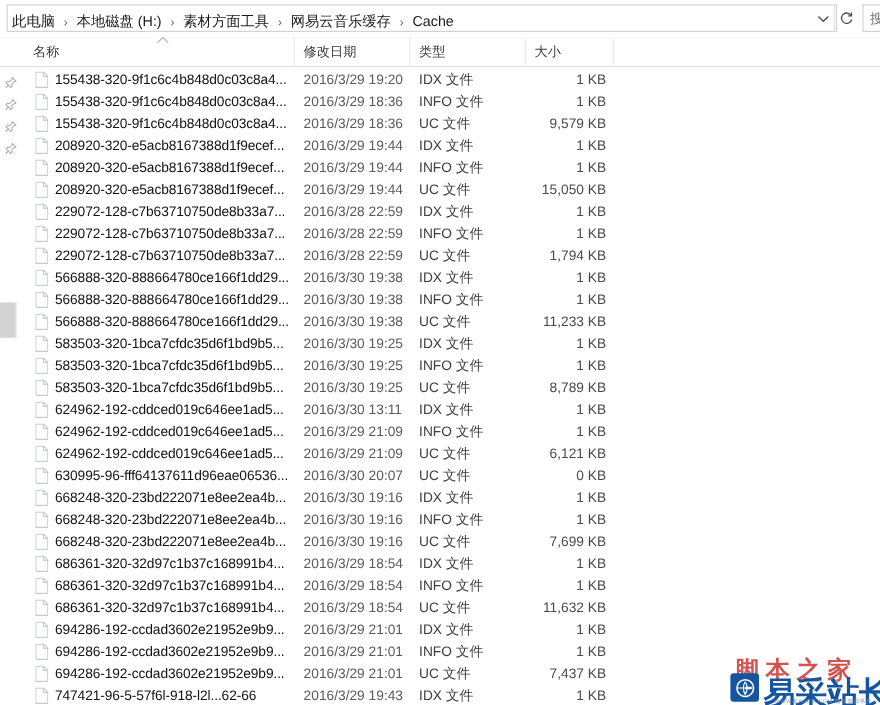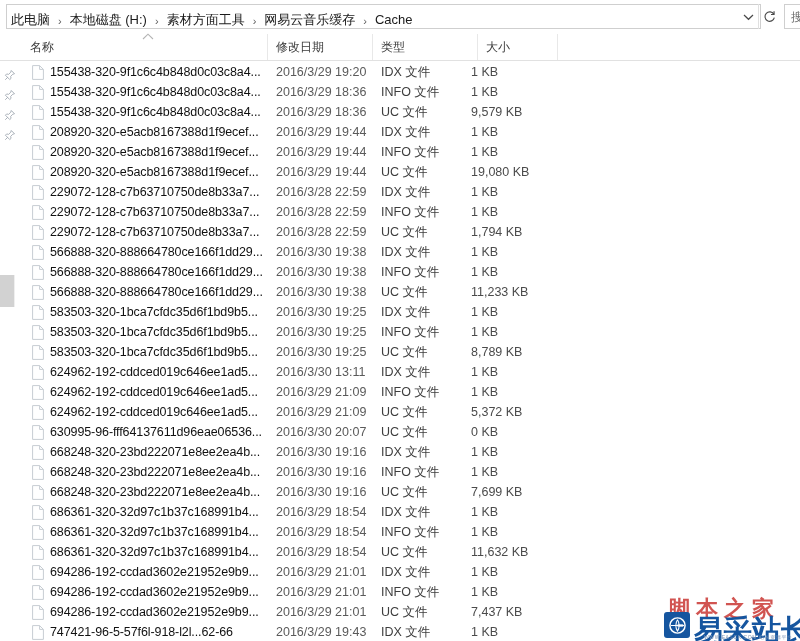--- a/index.html
+++ b/index.html
@@ -188,21 +188,21 @@
   }
   .c-type {
     left: 381px;
     width: 96px;
     color: #3d3d3d;
   }
   .c-size {
     left: 471px;
     width: 80px;
     color: #4b4b4b;
-    text-align: left;
+    text-align: right;
   }
 
   
   #watermark {
     position: absolute;
     left: 660px; top: 596px;
     width: 140px; height: 45px;
     pointer-events: none;
   }
   #wm-red {
@@ -384,21 +384,21 @@
     <div class="row">
       <div class="cell c-icon">
         <svg width="12" height="15" viewBox="0 0 12 15">
           <path d="M0.6 0.6 H7.6 L11.4 4.4 V14.4 H0.6 Z" fill="#ffffff" stroke="#c7cdd3" stroke-width="1"></path>
           <path d="M7.6 0.6 V4.4 H11.4" fill="none" stroke="#c7cdd3" stroke-width="1"></path>
         </svg>
       </div>
       <div class="cell c-name">208920-320-e5acb8167388d1f9ecef...</div>
       <div class="cell c-date">2016/3/29 19:44</div>
       <div class="cell c-type">UC 文件</div>
-      <div class="cell c-size">19,080 KB</div>
+      <div class="cell c-size">15,050 KB</div>
     </div>
     <div class="row">
       <div class="cell c-icon">
         <svg width="12" height="15" viewBox="0 0 12 15">
           <path d="M0.6 0.6 H7.6 L11.4 4.4 V14.4 H0.6 Z" fill="#ffffff" stroke="#c7cdd3" stroke-width="1"></path>
           <path d="M7.6 0.6 V4.4 H11.4" fill="none" stroke="#c7cdd3" stroke-width="1"></path>
         </svg>
       </div>
       <div class="cell c-name">229072-128-c7b63710750de8b33a7...</div>
       <div class="cell c-date">2016/3/28 22:59</div>
@@ -528,21 +528,21 @@
     <div class="row">
       <div class="cell c-icon">
         <svg width="12" height="15" viewBox="0 0 12 15">
           <path d="M0.6 0.6 H7.6 L11.4 4.4 V14.4 H0.6 Z" fill="#ffffff" stroke="#c7cdd3" stroke-width="1"></path>
           <path d="M7.6 0.6 V4.4 H11.4" fill="none" stroke="#c7cdd3" stroke-width="1"></path>
         </svg>
       </div>
       <div class="cell c-name">624962-192-cddced019c646ee1ad5...</div>
       <div class="cell c-date">2016/3/29 21:09</div>
       <div class="cell c-type">UC 文件</div>
-      <div class="cell c-size">5,372 KB</div>
+      <div class="cell c-size">6,121 KB</div>
     </div>
     <div class="row">
       <div class="cell c-icon">
         <svg width="12" height="15" viewBox="0 0 12 15">
           <path d="M0.6 0.6 H7.6 L11.4 4.4 V14.4 H0.6 Z" fill="#ffffff" stroke="#c7cdd3" stroke-width="1"></path>
           <path d="M7.6 0.6 V4.4 H11.4" fill="none" stroke="#c7cdd3" stroke-width="1"></path>
         </svg>
       </div>
       <div class="cell c-name">630995-96-fff64137611d96eae06536...</div>
       <div class="cell c-date">2016/3/30 20:07</div>

